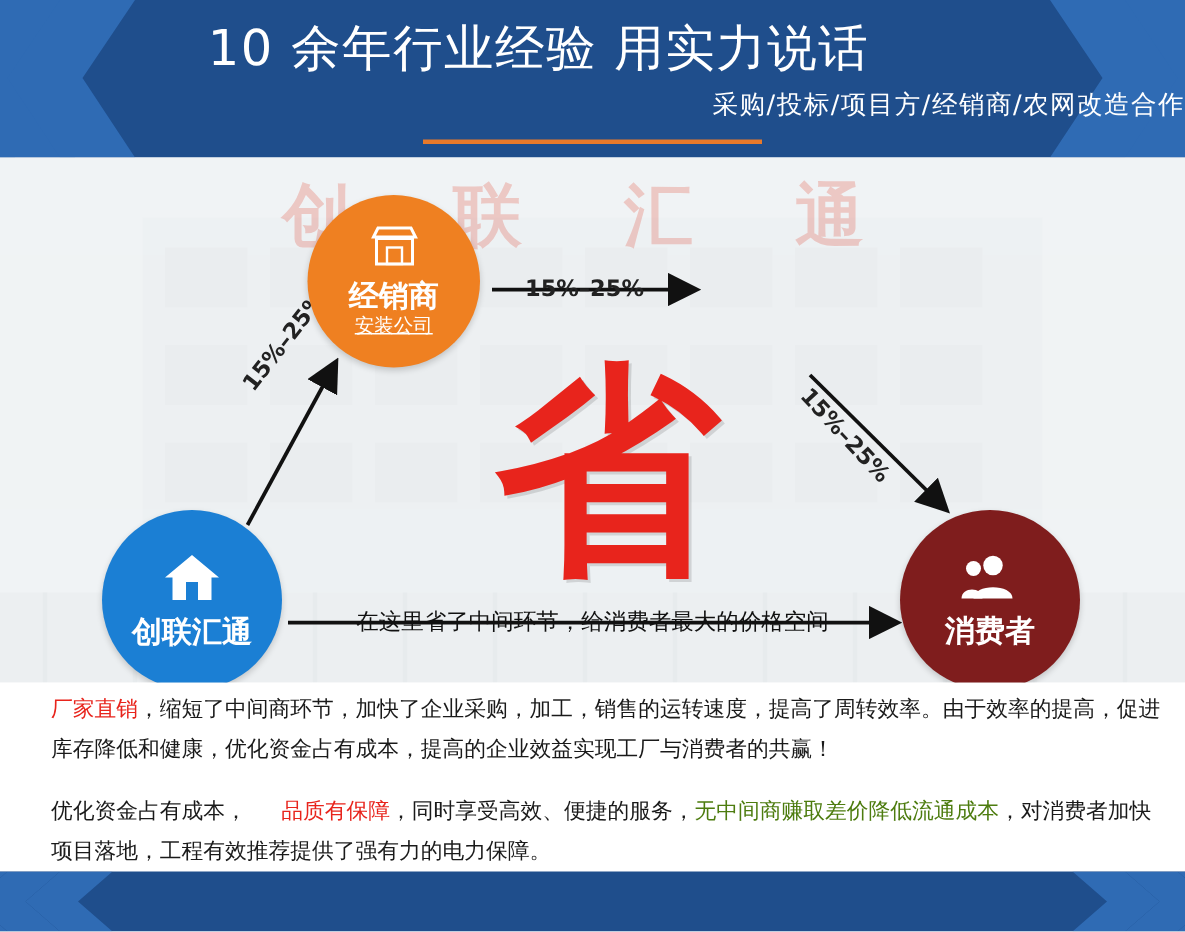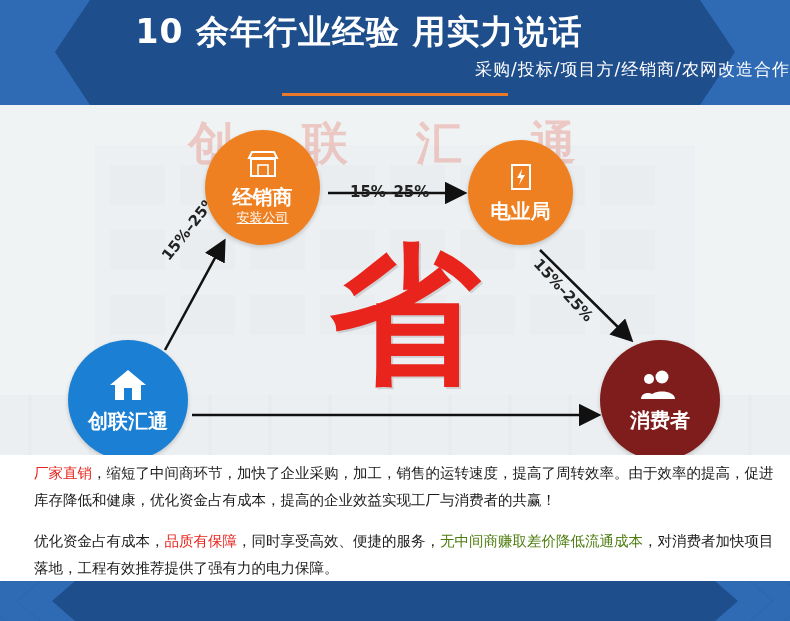--- a/index.html
+++ b/index.html
@@ -13,21 +13,21 @@
   
   .header{
     position:absolute;left:0;top:0;width:790px;height:105px;
     background:#1f4e8c;
     overflow:hidden;
   }
   .hdr-chevrons{position:absolute;left:0;top:0;width:120px;height:105px;}
   .hdr-chevrons-r{position:absolute;right:0;top:0;width:120px;height:105px;transform:scaleX(-1);}
   .hdr-title{
     position:absolute;left:0;top:10px;width:718px;text-align:center;
-    color:#ffffff;font-size:33px;font-weight:bold;letter-spacing:1px;
+    color:#ffffff;font-size:33px;font-weight:normal;letter-spacing:1px;
     line-height:44px;
   }
   .hdr-sub{
     position:absolute;left:0;top:58px;width:790px;text-align:right;
     color:#ffffff;font-size:17px;letter-spacing:1px;
   }
   .hdr-underline{
     position:absolute;left:50%;top:93px;margin-left:-113px;width:226px;height:3px;
     background:#e8792a;
   }
@@ -198,29 +198,20 @@
       <svg width="34" height="28" viewBox="0 0 34 28">
         <path d="M3 8 L6 2 L28 2 L31 8 Z" fill="none" stroke="#fff" stroke-width="2"></path>
         <rect x="5" y="9" width="24" height="17" fill="none" stroke="#fff" stroke-width="2"></rect>
         <rect x="12" y="15" width="10" height="11" fill="none" stroke="#fff" stroke-width="1.6"></rect>
       </svg>
     </span>
     <span class="n-label">经销商</span>
     <span class="n-sub">安装公司</span>
   </div>
 
-  <div class="node" id="node-power">
-    <span class="icon-wrap">
-      <svg width="30" height="30" viewBox="0 0 30 30">
-        <rect x="6" y="3" width="18" height="24" fill="none" stroke="#fff" stroke-width="2"></rect>
-        <path d="M16 7 L11 16 L15 16 L13 23 L19 13 L15 13 Z" fill="#fff"></path>
-      </svg>
-    </span>
-    <span class="n-label">电业局</span>
-  </div>
 
   <div class="node" id="node-brand">
     <span class="icon-wrap">
       <svg width="40" height="34" viewBox="0 0 40 34">
         <path d="M20 2 L38 17 L33 17 L33 32 L7 32 L7 17 L2 17 Z" fill="#fff"></path>
         <rect x="16" y="20" width="8" height="12" fill="#1b7fd4"></rect>
       </svg>
     </span>
     <span class="n-label">创联汇通</span>
   </div>
@@ -230,25 +221,26 @@
       <svg width="40" height="32" viewBox="0 0 40 32">
         <circle cx="22" cy="8" r="6.5" fill="#fff"></circle>
         <path d="M9 30 C9 20 35 20 35 30 Z" fill="#fff"></path>
         <circle cx="9" cy="10" r="5" fill="#fff"></circle>
         <path d="M1 30 C1 22 15 22 15 30 Z" fill="#fff"></path>
       </svg>
     </span>
     <span class="n-label">消费者</span>
   </div>
 
+  <div class="mid-text">在这里省了中间环节，给消费者最大的价格空间</div>
 </div>
 
 <div class="body-text">
   <p class="p1"><span style="color: rgb(232, 36, 28);">厂家直销</span><span>，缩短了中间商环节，加快了企业采购，加工，销售的运转速度，提高了周转效率。由于效率的提高，促进库存降低和健康，优化资金占有成本，提高的企业效益实现工厂与消费者的共赢！</span></p>
-  <p class="p2"><span>优化资金占有成本，</span><span style="color: rgb(232, 36, 28);">品质有保障</span><span>，同时享受高效、便捷的服务，</span><span style="color: #4d7c0f;">无中间商赚取差价降低流通成本</span><span>，对消费者加快项目落地，工程有效推荐提供了强有力的电力保障。</span></p>
+  <p class="p2"><span>优化资金占有成本，</span><span style="color: rgb(232, 36, 28); margin-left: 23px;">品质有保障</span><span>，同时享受高效、便捷的服务，</span><span style="color: #4d7c0f;">无中间商赚取差价降低流通成本</span><span>，对消费者加快项目落地，工程有效推荐提供了强有力的电力保障。</span></p>
 </div>
 
 <div class="footer">
   <svg class="ftr-chevrons" viewBox="0 0 110 40" preserveAspectRatio="none">
     <polygon points="-30,0 5,0 -18,20 5,40 -30,40 -53,20" fill="#2f6bb4"></polygon>
     <polygon points="5,0 40,0 17,20 40,40 5,40 -18,20" fill="#2f6bb4"></polygon>
     <polygon points="40,0 75,0 52,20 75,40 40,40 17,20" fill="#2f6bb4"></polygon>
   </svg>
   <svg class="ftr-chevrons-r" viewBox="0 0 110 40" preserveAspectRatio="none">
     <polygon points="-30,0 5,0 -18,20 5,40 -30,40 -53,20" fill="#2f6bb4"></polygon>

